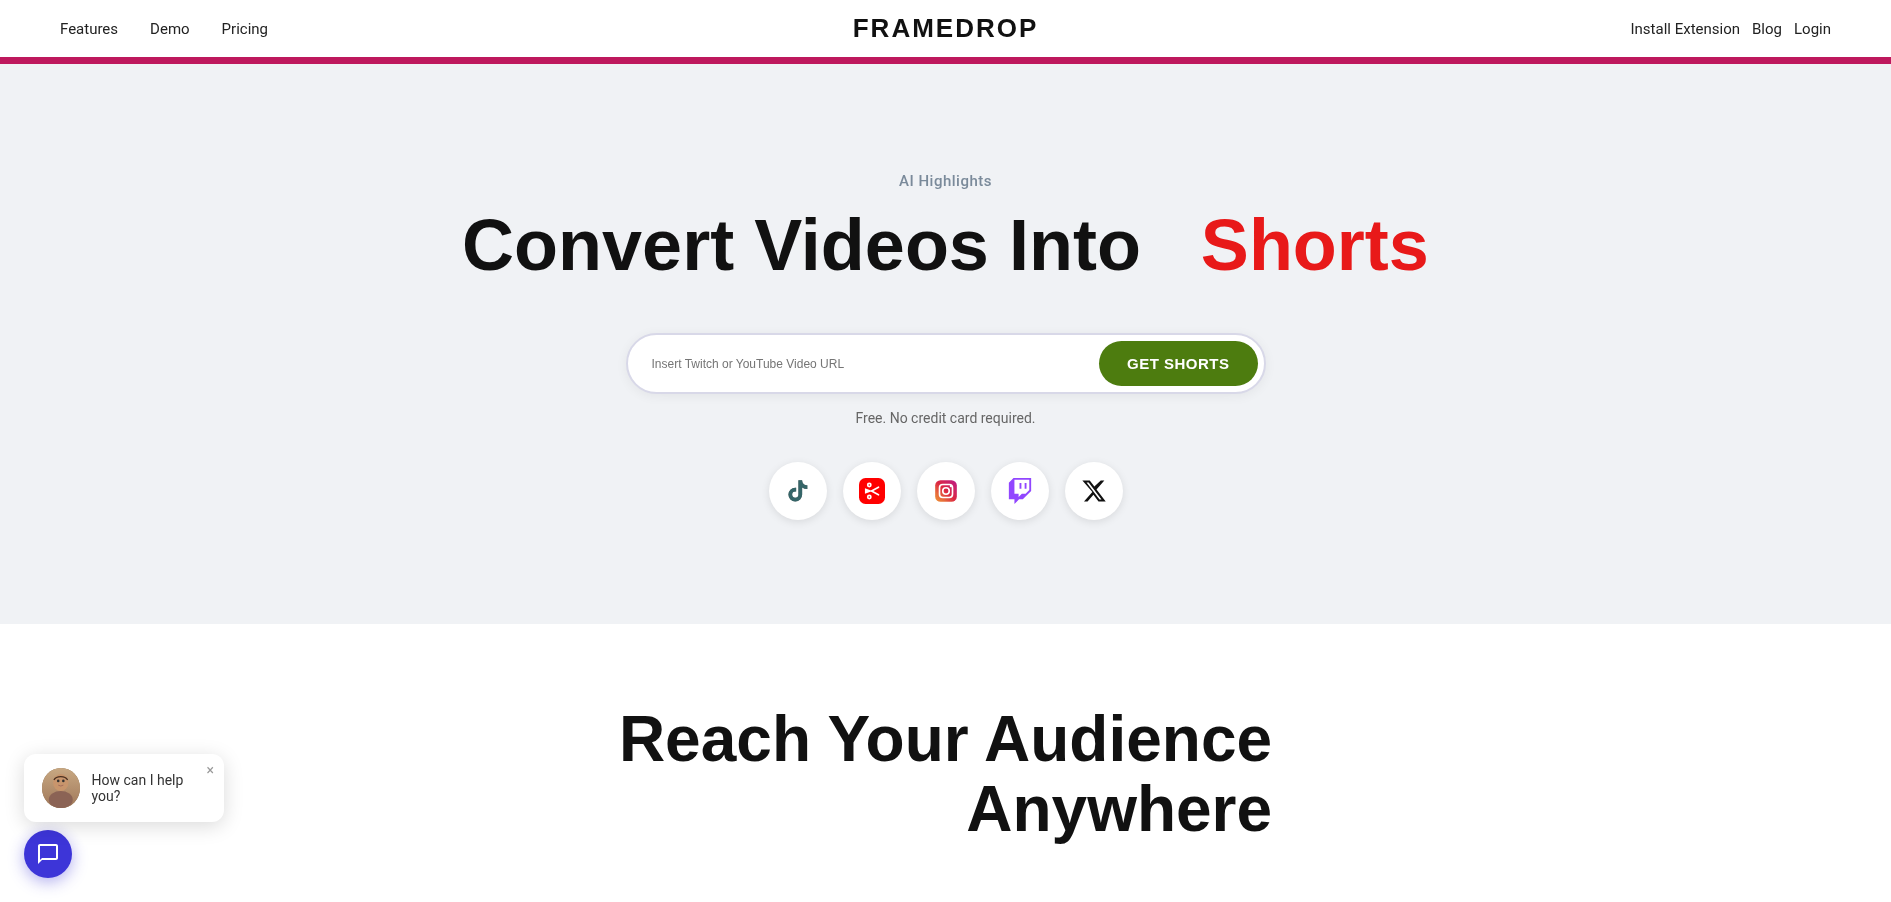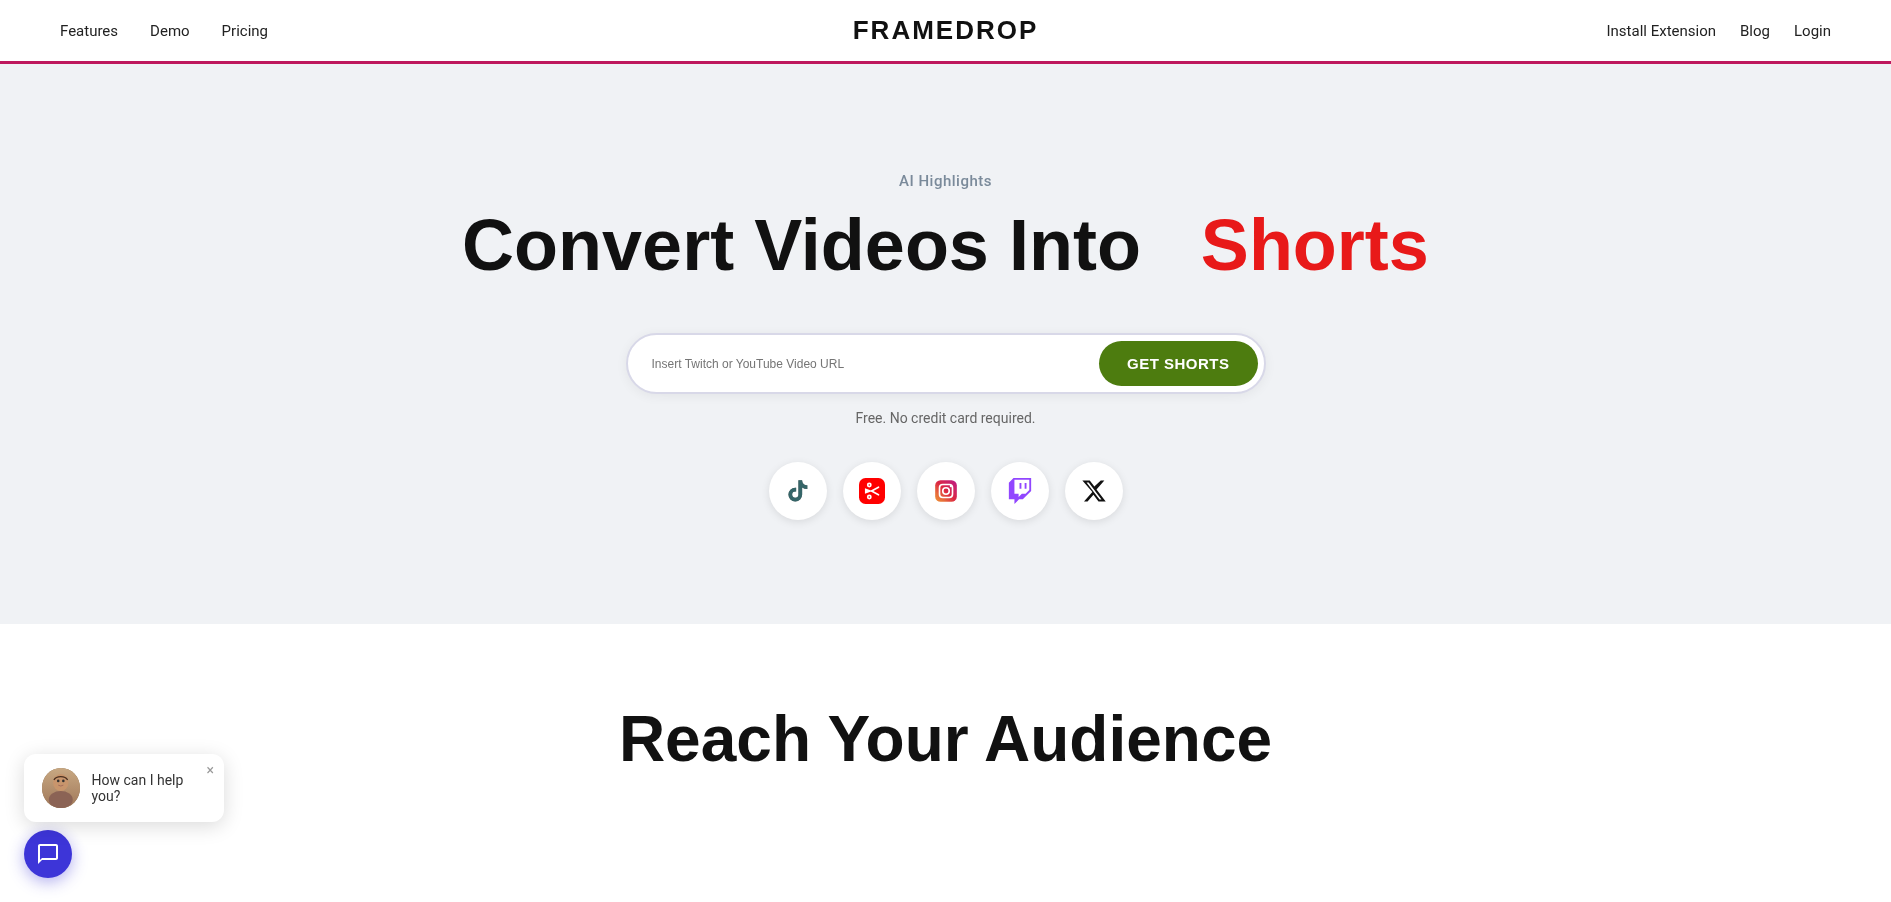--- a/index.html
+++ b/index.html
@@ -15,21 +15,21 @@
     }
 
     
     .navbar {
       display: flex;
       align-items: center;
       justify-content: space-between;
       padding: 4px 60px;
       height: 64px;
       background: #fff;
-      border-bottom: 3px solid #be185d;
+      border-bottom: 7px solid #be185d;
       position: relative;
       z-index: 10;
     }
 
     .nav-left {
       display: flex;
       gap: 32px;
       align-items: center;
     }
 
@@ -47,21 +47,21 @@
       font-size: 26px;
       font-weight: 900;
       letter-spacing: 2px;
       color: #111;
       font-family: 'Arial Black', Arial, sans-serif;
       text-transform: uppercase;
     }
 
     .nav-right {
       display: flex;
-      gap: 24px;
+      gap: 12px;
       align-items: center;
     }
 
     
     .hero {
       background: #f0f2f5;
       display: flex;
       flex-direction: column;
       align-items: center;
       justify-content: center;
@@ -319,20 +319,21 @@
       <svg viewBox="0 0 24 24" width="26" height="26" fill="#111">
         <path d="M18.244 2.25h3.308l-7.227 8.26 8.502 11.24H16.17l-4.714-6.231-5.401 6.231H2.745l7.73-8.835L1.254 2.25H8.08l4.253 5.622zm-1.161 17.52h1.833L7.084 4.126H5.117z"></path>
       </svg>
     </div>
   </div>
 </section>
 
 <section class="section-below">
   <h2 class="section-title">
     <span>Reach Your Audience</span><br>
+    <span>Anywhere</span>
   </h2>
 </section>
 
 <div class="chat-widget">
   <div class="chat-bubble">
     <div style="display:flex;align-items:center;gap:10px;">
       <div class="support-avatar">
         <div class="avatar-face">
           <svg viewBox="0 0 44 44" width="44" height="44">
             <ellipse cx="22" cy="18" rx="9" ry="10" fill="#c8956c"></ellipse>

